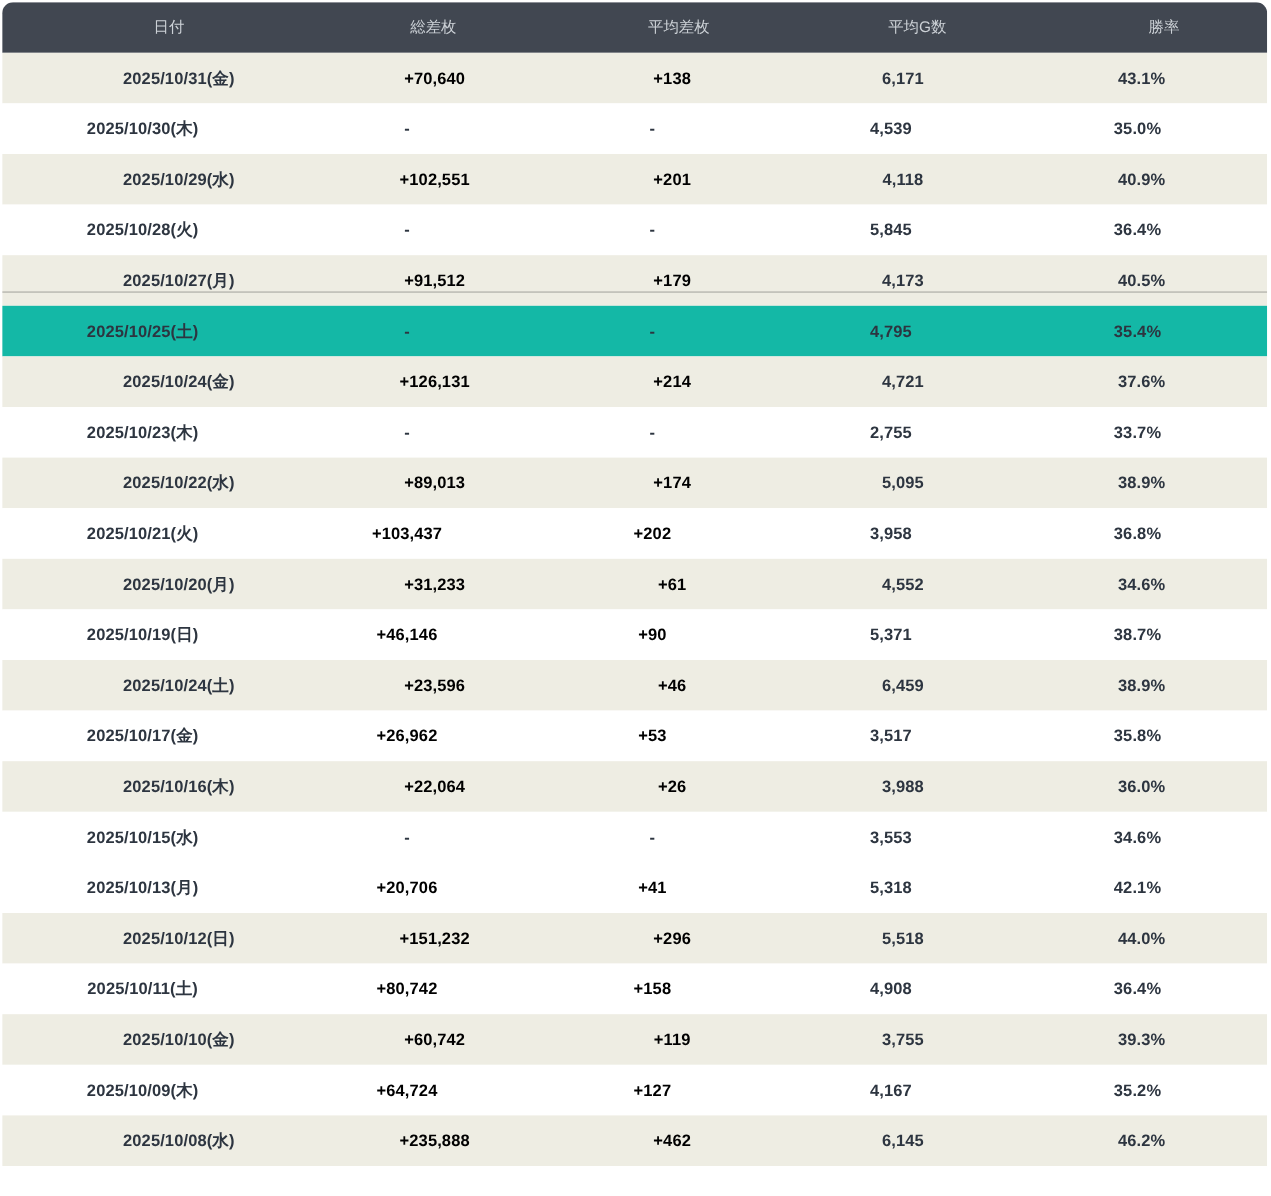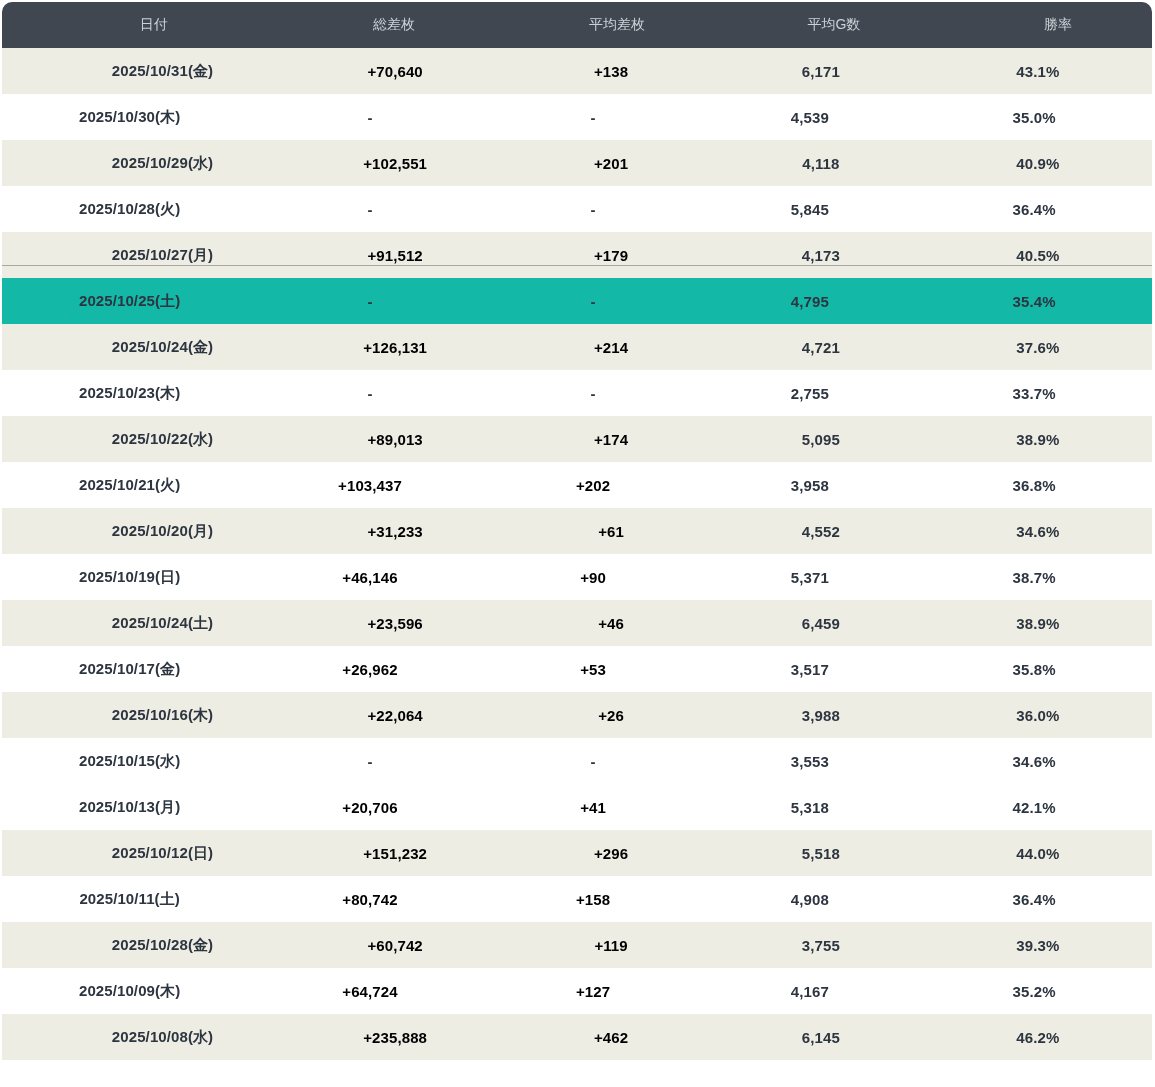--- a/index.html
+++ b/index.html
@@ -205,21 +205,21 @@
         <div class="cell">44.0%</div>
       </div>
       <div class="row odd">
         <div class="cell">2025/10/11(土)</div>
         <div class="cell positive">+80,742</div>
         <div class="cell positive">+158</div>
         <div class="cell">4,908</div>
         <div class="cell">36.4%</div>
       </div>
       <div class="row even">
-        <div class="cell">2025/10/28(金)</div>
+        <div class="cell">2025/10/10(金)</div>
         <div class="cell positive">+60,742</div>
         <div class="cell positive">+119</div>
         <div class="cell">3,755</div>
         <div class="cell">39.3%</div>
       </div>
       <div class="row odd">
         <div class="cell">2025/10/09(木)</div>
         <div class="cell positive">+64,724</div>
         <div class="cell positive">+127</div>
         <div class="cell">4,167</div>

